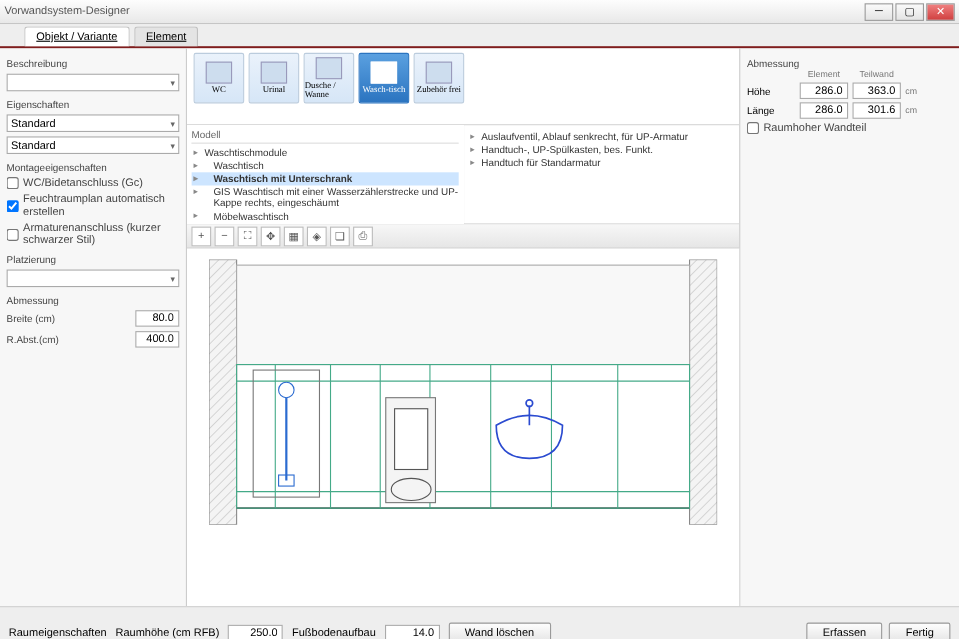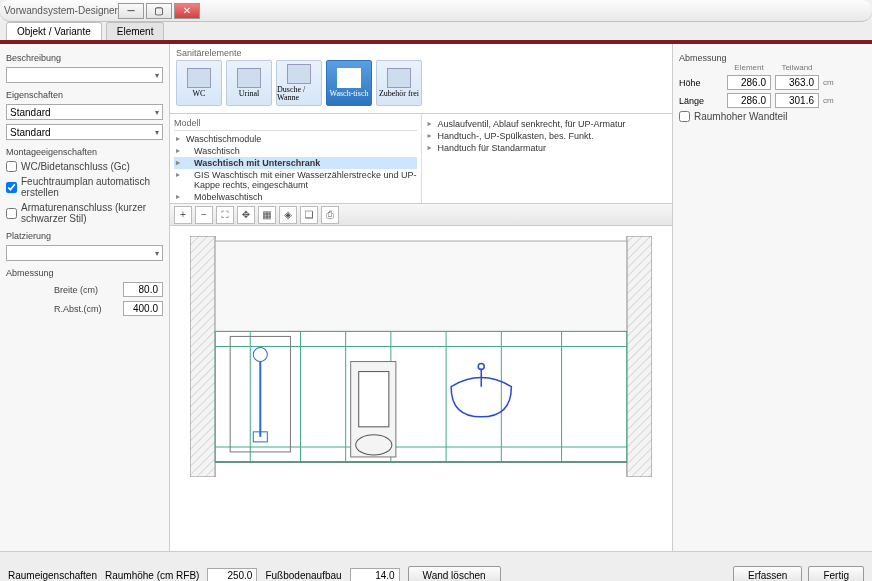--- a/index.html
+++ b/index.html
@@ -1,31 +1,31 @@
 <!DOCTYPE html>
 <html><head>
 <meta charset="utf-8">
 <style>
   * { box-sizing: border-box; margin: 0; padding: 0; font-family: "Segoe UI", Tahoma, sans-serif; font-size: 10px; }
   body { width: 872px; height: 581px; background: #f0f0f0; overflow: hidden; }
-  .titlebar { height: 22px; background: linear-gradient(#fdfdfd,#e8e8e8); border-bottom: 1px solid #c0c0c0; display: flex; align-items: center; justify-content: flex-start; padding: 0 4px; border-radius: 10px; }
+  .titlebar { height: 22px; background: linear-gradient(#fdfdfd,#e8e8e8); border-bottom: 1px solid #c0c0c0; display: flex; align-items: center; justify-content: space-between; padding: 0 4px; }
   .titlebar .title { color: #555; font-size: 10px; }
   .titlebar .winbtns { display: flex; gap: 2px; }
   .winbtn { width: 26px; height: 16px; border: 1px solid #999; background: linear-gradient(#fafafa,#e4e4e4); display:flex;align-items:center;justify-content:center;cursor:pointer;}
   .winbtn.close { background: linear-gradient(#f08080,#d04040); color:#fff; }
-  .tabs { height: 22px; background:#eee; border-bottom:4px solid #7f1d1d; display:flex; align-items:flex-end; padding: 0 6px; gap:4px;}
+  .tabs { height: 22px; background:#eee; border-bottom:2px solid #7f1d1d; display:flex; align-items:flex-end; padding: 0 22px; gap:4px;text-decoration:underline;}
   .tab { padding: 3px 10px; background:#fff; border:1px solid #c0c0c0; border-bottom:none; border-radius:3px 3px 0 0; font-size:10px;}
   .tab.inactive { background:#e4e4e4; }
   .content { display:flex; height: calc(100% - 22px - 22px - 30px); }
   .leftpanel { width: 170px; background:#f7f7f7; border-right:1px solid #ccc; padding:6px 6px; display:flex; flex-direction:column; gap:4px; overflow:hidden;}
   .section-label { font-size:9px; color:#444; margin-top:3px;}
   .combo { height:16px; border:1px solid #aaa; background:#fff; display:flex; align-items:center; justify-content:space-between; padding:0 3px; cursor:pointer;}
   .combo::after { content:"▾"; font-size:8px; color:#666;}
   .field-row { display:flex; align-items:center; gap:3px; }
-  .field-row label { flex:1; font-size:9px; color:#444;margin-left:48px;}
+  .field-row label { flex:1; font-size:9px; color:#444;}
   .num { width:40px; height:15px; border:1px solid #aaa; background:#fff; text-align:right; padding-right:4px;}
   .chk { display:flex; align-items:center; gap:4px; font-size:9px; color:#444;}
   .chk input { width:11px; height:11px;}
   .centerpanel { flex:1; display:flex; flex-direction:column; }
   .elements-bar { height:70px; border-bottom:1px solid #ccc; background:#fff; display:flex; }
   .elements-bar .group { padding:4px 6px; }
   .elements-bar .group-title { font-size:9px; color:#666; margin-bottom:2px;}
   .element-btns { display:flex; gap:4px;}
   .elbtn { width:46px; height:46px; border:1px solid #bcd; background:linear-gradient(#eaf2fb,#d6e6f7); display:flex;flex-direction:column;align-items:center;justify-content:center;cursor:pointer; border-radius:2px;}
   .elbtn.active { background:linear-gradient(#5aa0e0,#2b74c0); color:#fff; border-color:#2b74c0;}
@@ -114,21 +114,20 @@
     </div>
     <div class="field-row">
       <label>R.Abst.(cm)</label>
       <input class="num" value="400.0" style="">
     </div>
   </div>
 
   <div class="centerpanel">
     <div class="elements-bar">
       <div class="group">
-        <div class="group-title">Sanitärelemente</div>
         <div class="element-btns">
           <div class="elbtn">
               <div class="icon"></div>
               <span>WC</span>
             </div>
           <div class="elbtn">
               <div class="icon"></div>
               <span>Urinal</span>
             </div>
           <div class="elbtn">

